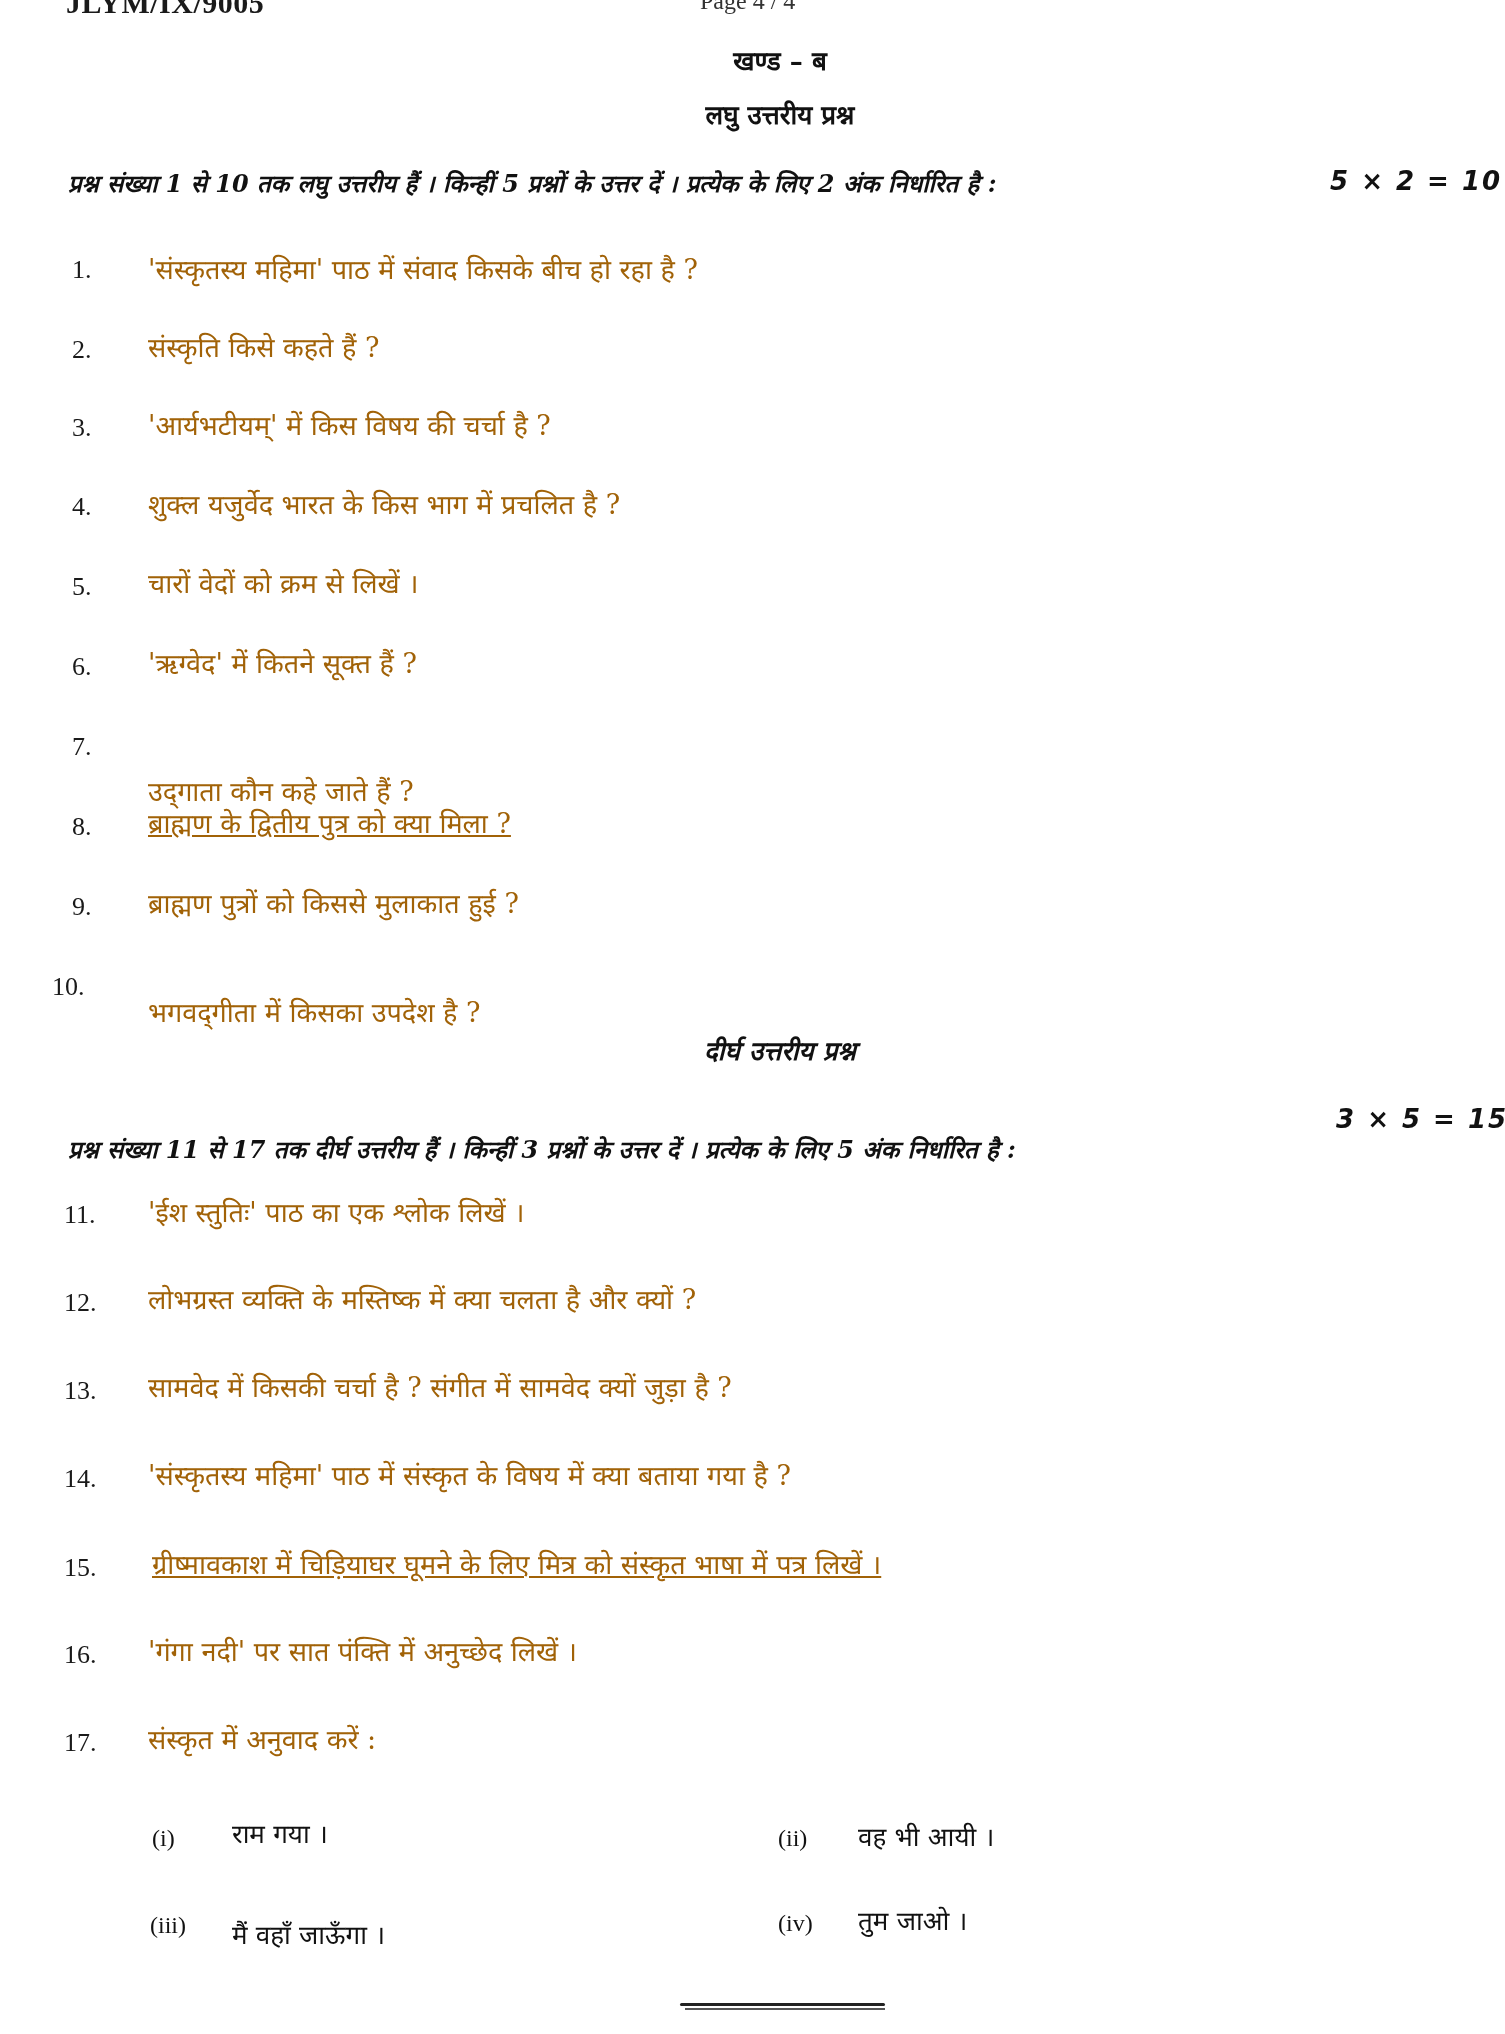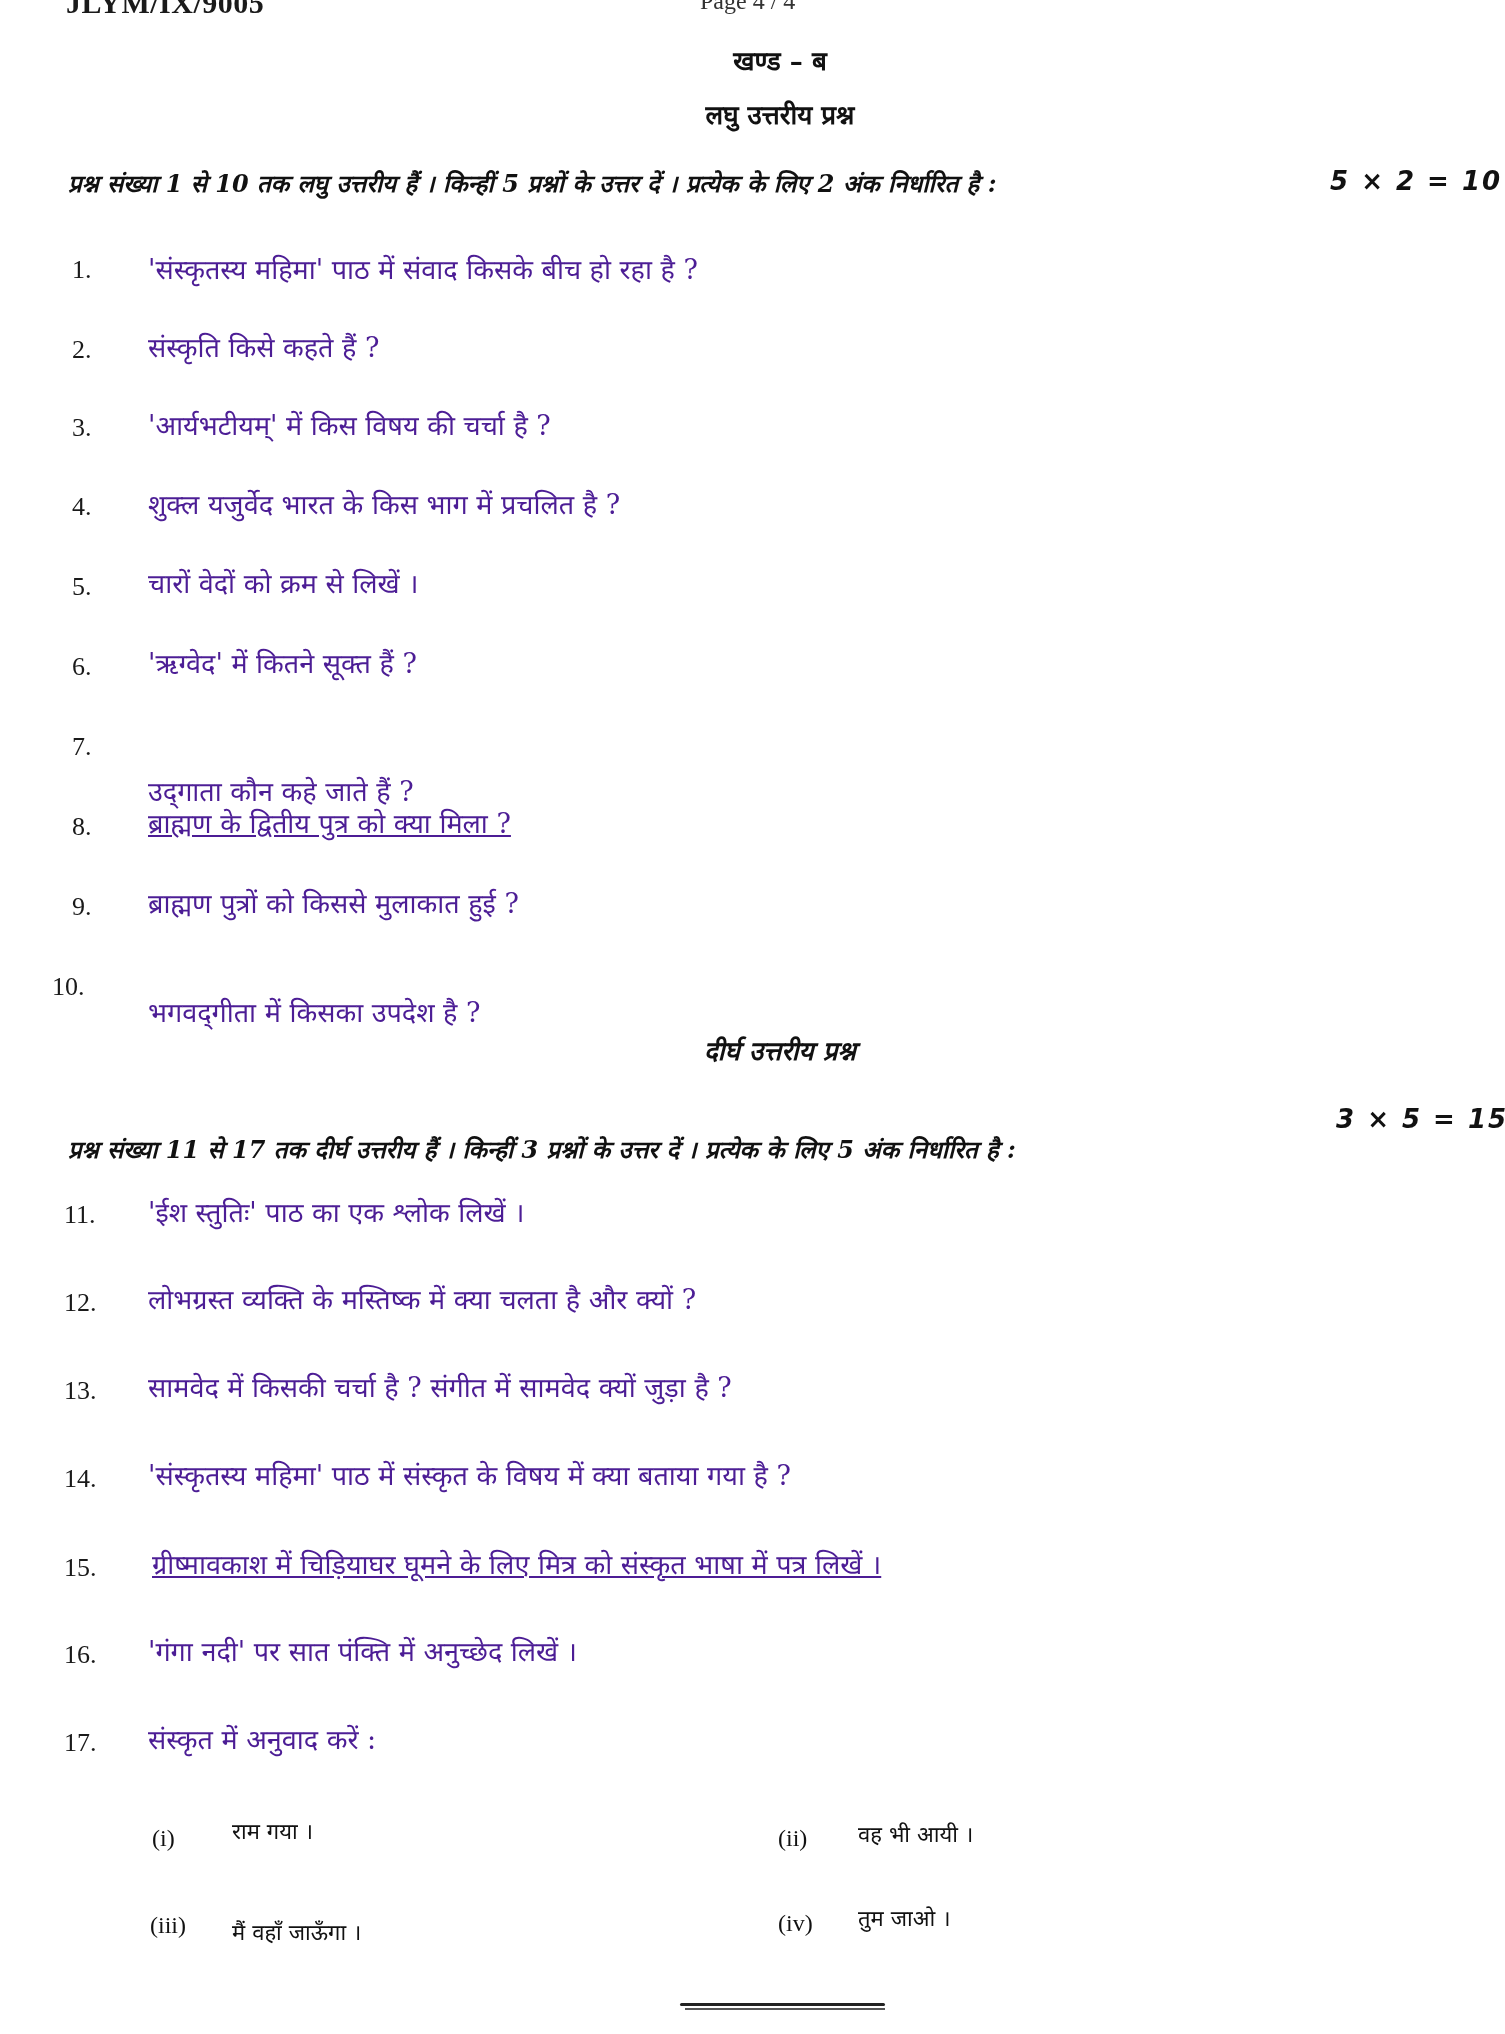--- a/index.html
+++ b/index.html
@@ -11,23 +11,23 @@
   .abs { position:absolute; white-space:nowrap; }
   .hdr-code { left:66px; top:-14px; font-size:30px; font-weight:bold; font-family:"Liberation Serif", serif; color:#1a1a1a; letter-spacing:0.5px; }
   .hdr-page { left:700px; top:-12px; font-size:24px; font-family:"Liberation Serif", serif; color:#333; }
   .section { left:0; width:1560px; text-align:center; font-weight:bold; }
   .sec-title { top:42px; font-size:26px; }
   .sub-title { top:96px; font-size:26px; }
   .sub-title2 { top:1032px; font-size:26px; font-style:italic; }
   .instr { left:68px; font-size:24px; font-weight:bold; font-style:italic; }
   .marks { font-size:26px; font-weight:bold; font-style:italic; font-family:"DejaVu Sans", sans-serif; letter-spacing:2px; }
   .q-num { font-size:26px; font-family:"Liberation Serif", serif; color:#1a1a1a; }
-  .q-text { font-size:27px; color:#4c1d95; }
+  .q-text { font-size:27px; color:#a16207; }
   .sub-label { font-size:24px; font-family:"Liberation Serif", serif; }
-  .sub-text { font-size:22px; }
+  .sub-text { font-size:26px; }
   .rule { position:absolute; left:680px; top:2003px; width:205px; height:3px; background:#222; border-radius:2px; }
   .rule2 { position:absolute; left:685px; top:2008px; width:200px; height:2px; background:#555; }
 </style>
 </head>
 <body>
 
 <div>
   <div class="abs hdr-code">JLYM/IX/9005</div>
   <div class="abs hdr-page">Page 4 / 4</div>
 </div>

